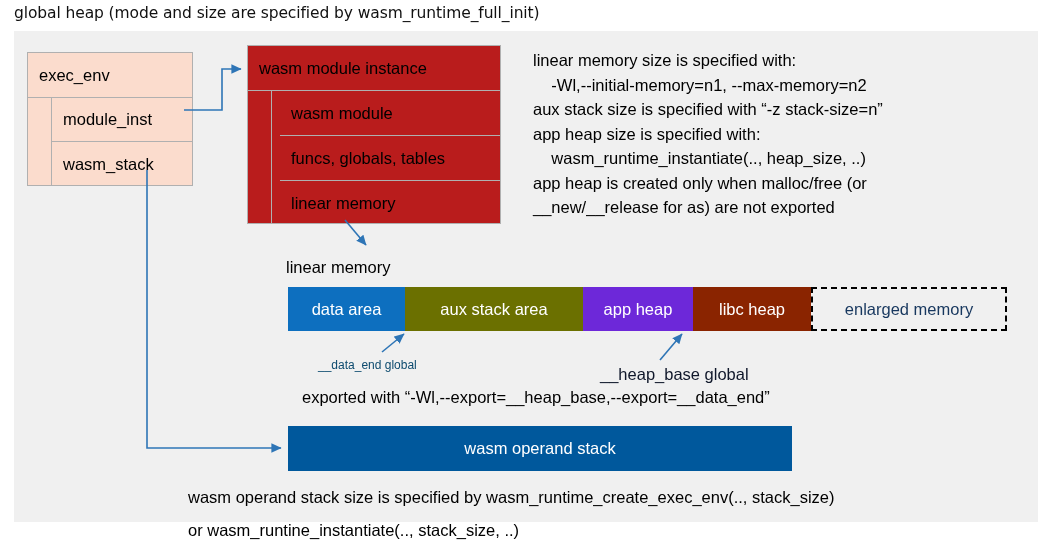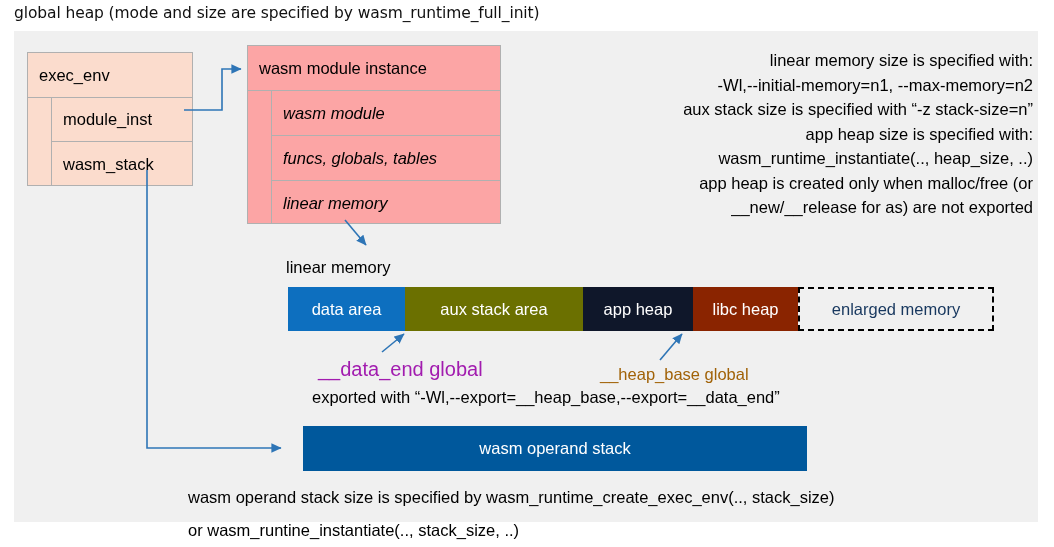--- a/index.html
+++ b/index.html
@@ -97,21 +97,21 @@
 
   
   .wmi {
     position: absolute;
     left: 247px;
     top: 45px;
     width: 254px;
     height: 179px;
     border: 1px solid #b0b0b0;
     box-sizing: border-box;
-    background: #fca5a5;
+    background: #b91c1c;
   }
   .wmi-header {
     position: absolute;
     left: 0; top: 0;
     width: 100%;
     height: 45px;
     box-sizing: border-box;
     border-bottom: 1px solid #b0b0b0;
     display: flex;
     align-items: center;
@@ -121,45 +121,43 @@
     position: absolute;
     left: 0;
     top: 45px;
     width: 24px;
     bottom: 0;
     border-right: 1px solid #b0b0b0;
     box-sizing: border-box;
   }
   .wmi-row {
     position: absolute;
-    left: 24px;
+    left: 32px;
     right: 0;
     height: 45px;
     box-sizing: border-box;
     display: flex;
     align-items: center;
     padding-left: 11px;
-    font-style: italic;
   }
   .wmi-row.r1 { top: 45px;  border-bottom: 1px solid #b0b0b0; }
   .wmi-row.r2 { top: 90px;  border-bottom: 1px solid #b0b0b0; }
   .wmi-row.r3 { top: 135px; }
 
   
   .desc {
     position: absolute;
     left: 533px;
     top: 48px;
     width: 500px;
     font-family: "Liberation Sans", sans-serif;
     font-size: 16.5px;
     line-height: 24.5px;
     color: #000000;
     white-space: pre;
-    text-align: right;
   }
 
   
   .lm-caption {
     position: absolute;
     left: 286px;
     top: 258px;
     font-family: "Liberation Sans", sans-serif;
     font-size: 16.5px;
     color: #000000;
@@ -180,62 +178,62 @@
     align-items: center;
     justify-content: center;
     font-family: "Liberation Sans", sans-serif;
     font-size: 16.5px;
     color: #ffffff;
     white-space: nowrap;
     box-sizing: border-box;
   }
   .seg.data-area   { width: 117px; background: #0d6fbf; }
   .seg.aux-stack   { width: 178px; background: #6b7000; text-align: right; }
-  .seg.app-heap    { width: 110px; background: #0f172a; }
-  .seg.libc-heap   { width: 105px; background: #8a2400; }
+  .seg.app-heap    { width: 110px; background: #6d28d9; }
+  .seg.libc-heap   { width: 118px; background: #8a2400; }
   .seg.enlarged {
     width: 196px;
     background: #f0f0f0;
     color: #17375e;
     border: 2.5px dashed #000000;
   }
 
   
   .ann-data-end {
     position: absolute;
     left: 318px;
     top: 358px;
     font-family: "Liberation Sans", sans-serif;
-    font-size: 20px;
-    color: #a21caf;
+    font-size: 12px;
+    color: #0c4a6e;
     white-space: nowrap;
   }
   .ann-heap-base {
     position: absolute;
     left: 600px;
     top: 365px;
     font-family: "Liberation Sans", sans-serif;
     font-size: 16.5px;
-    color: #a16207;
+    color: #0f172a;
     white-space: nowrap;
   }
   .ann-exported {
     position: absolute;
-    left: 312px;
+    left: 302px;
     top: 388px;
     font-family: "Liberation Sans", sans-serif;
     font-size: 16.5px;
     color: #000000;
     white-space: nowrap;
   }
 
   
   .operand-stack {
     position: absolute;
-    left: 303px;
+    left: 288px;
     top: 426px;
     width: 504px;
     height: 45px;
     background: #00589c;
     display: flex;
     align-items: center;
     justify-content: center;
     font-family: "Liberation Sans", sans-serif;
     font-size: 16.5px;
     color: #ffffff;

